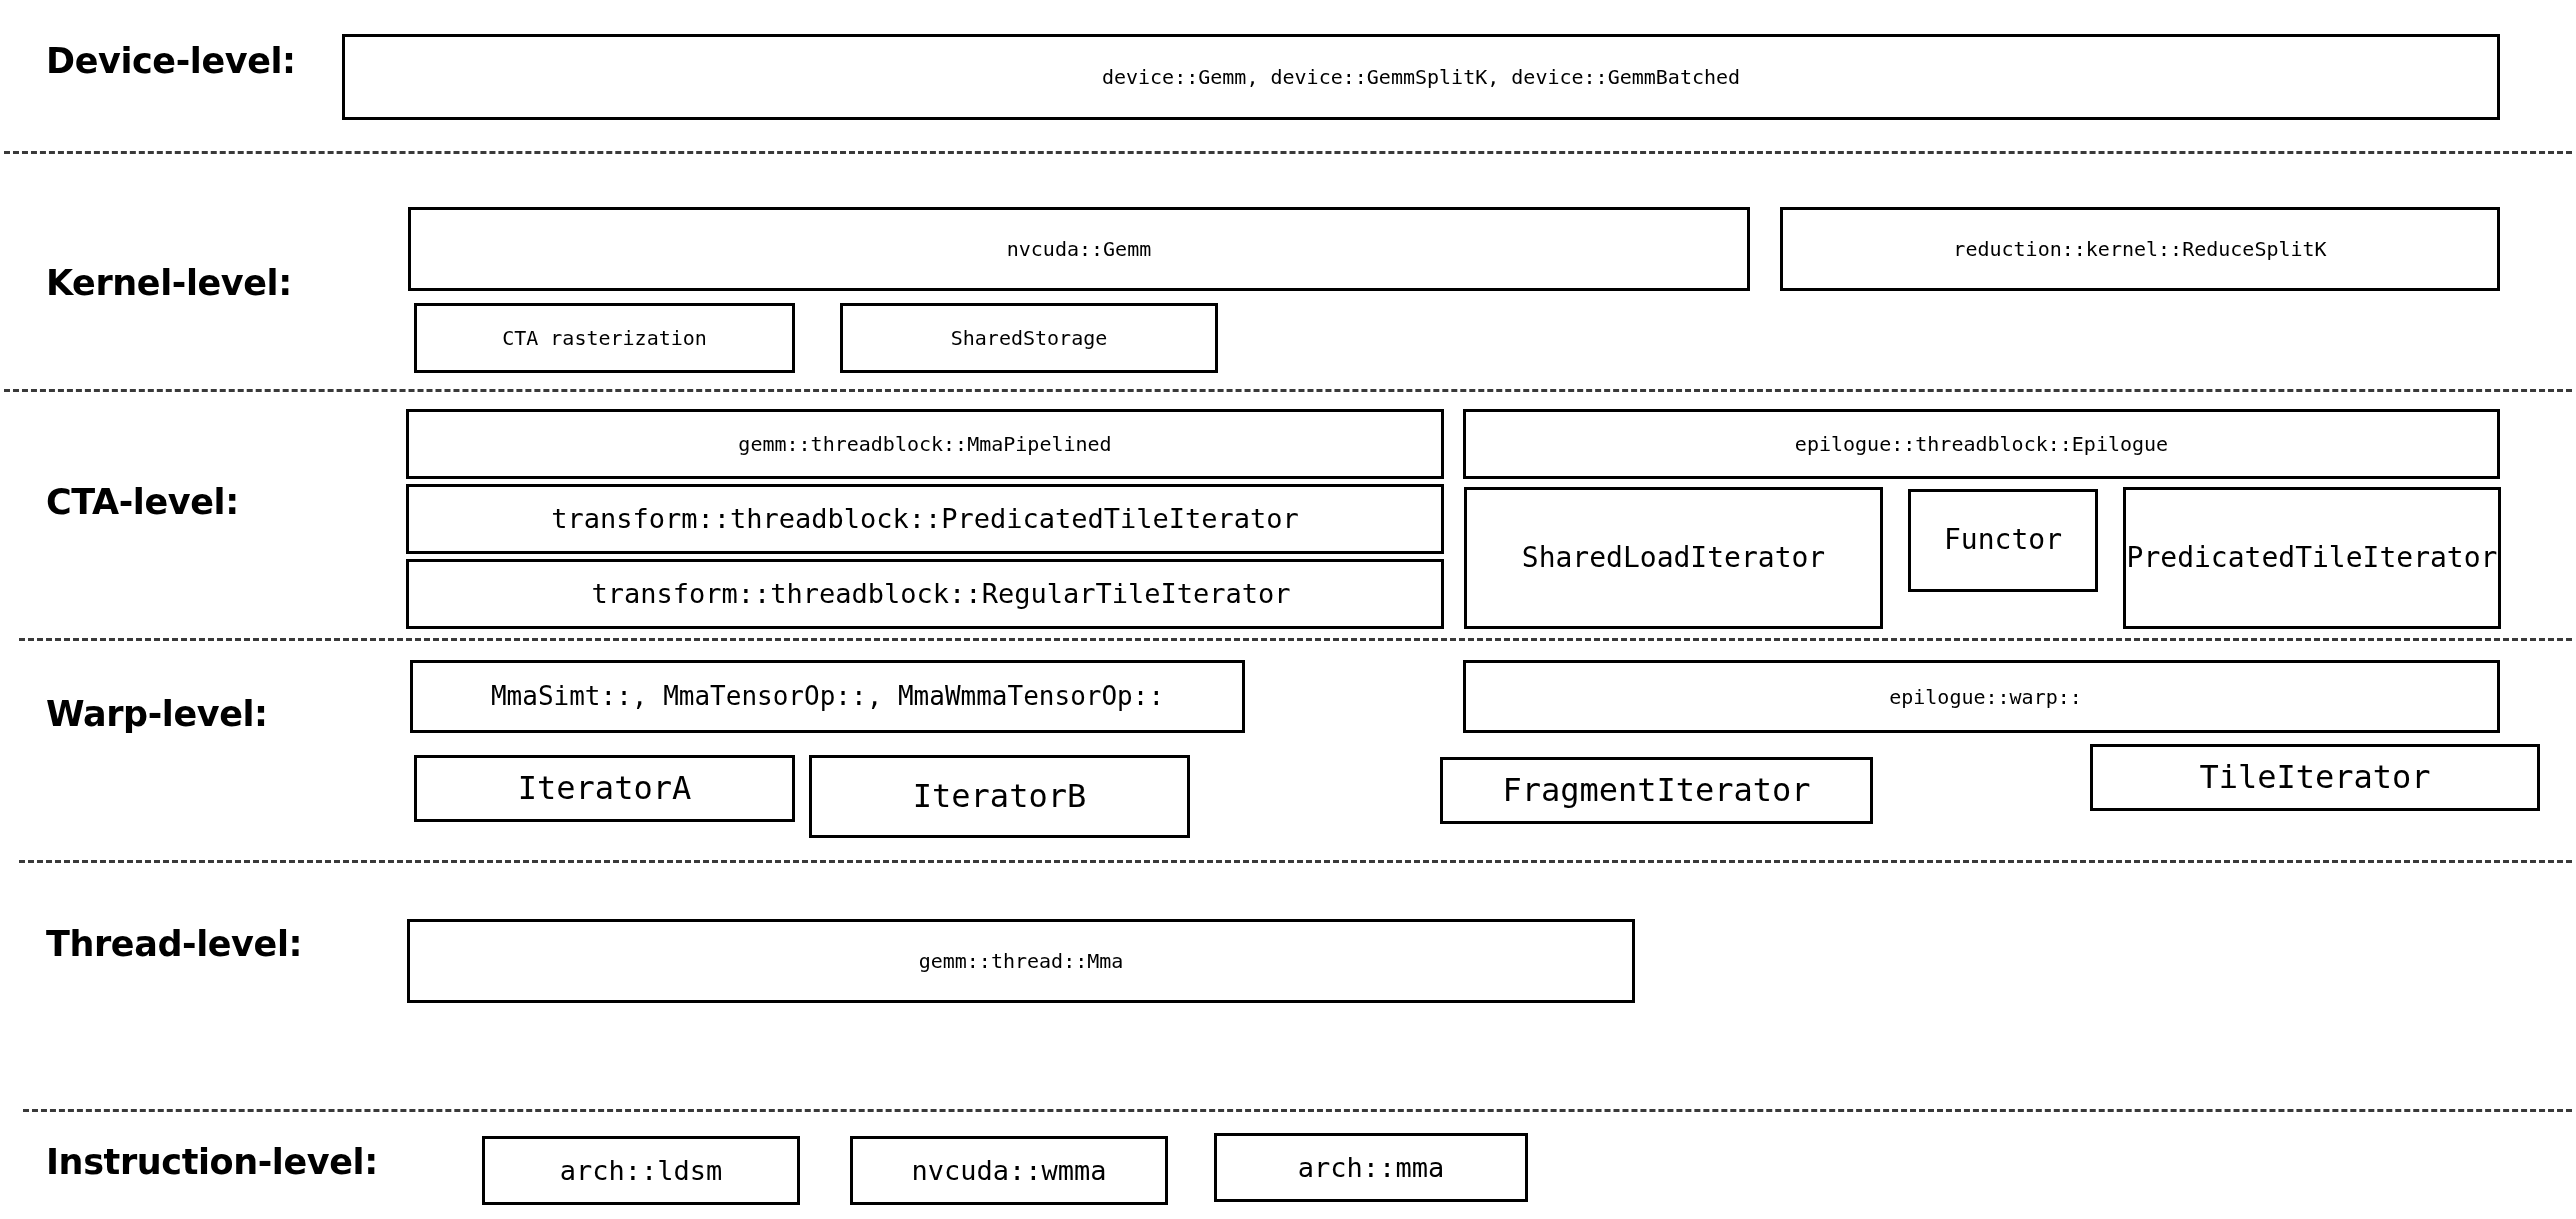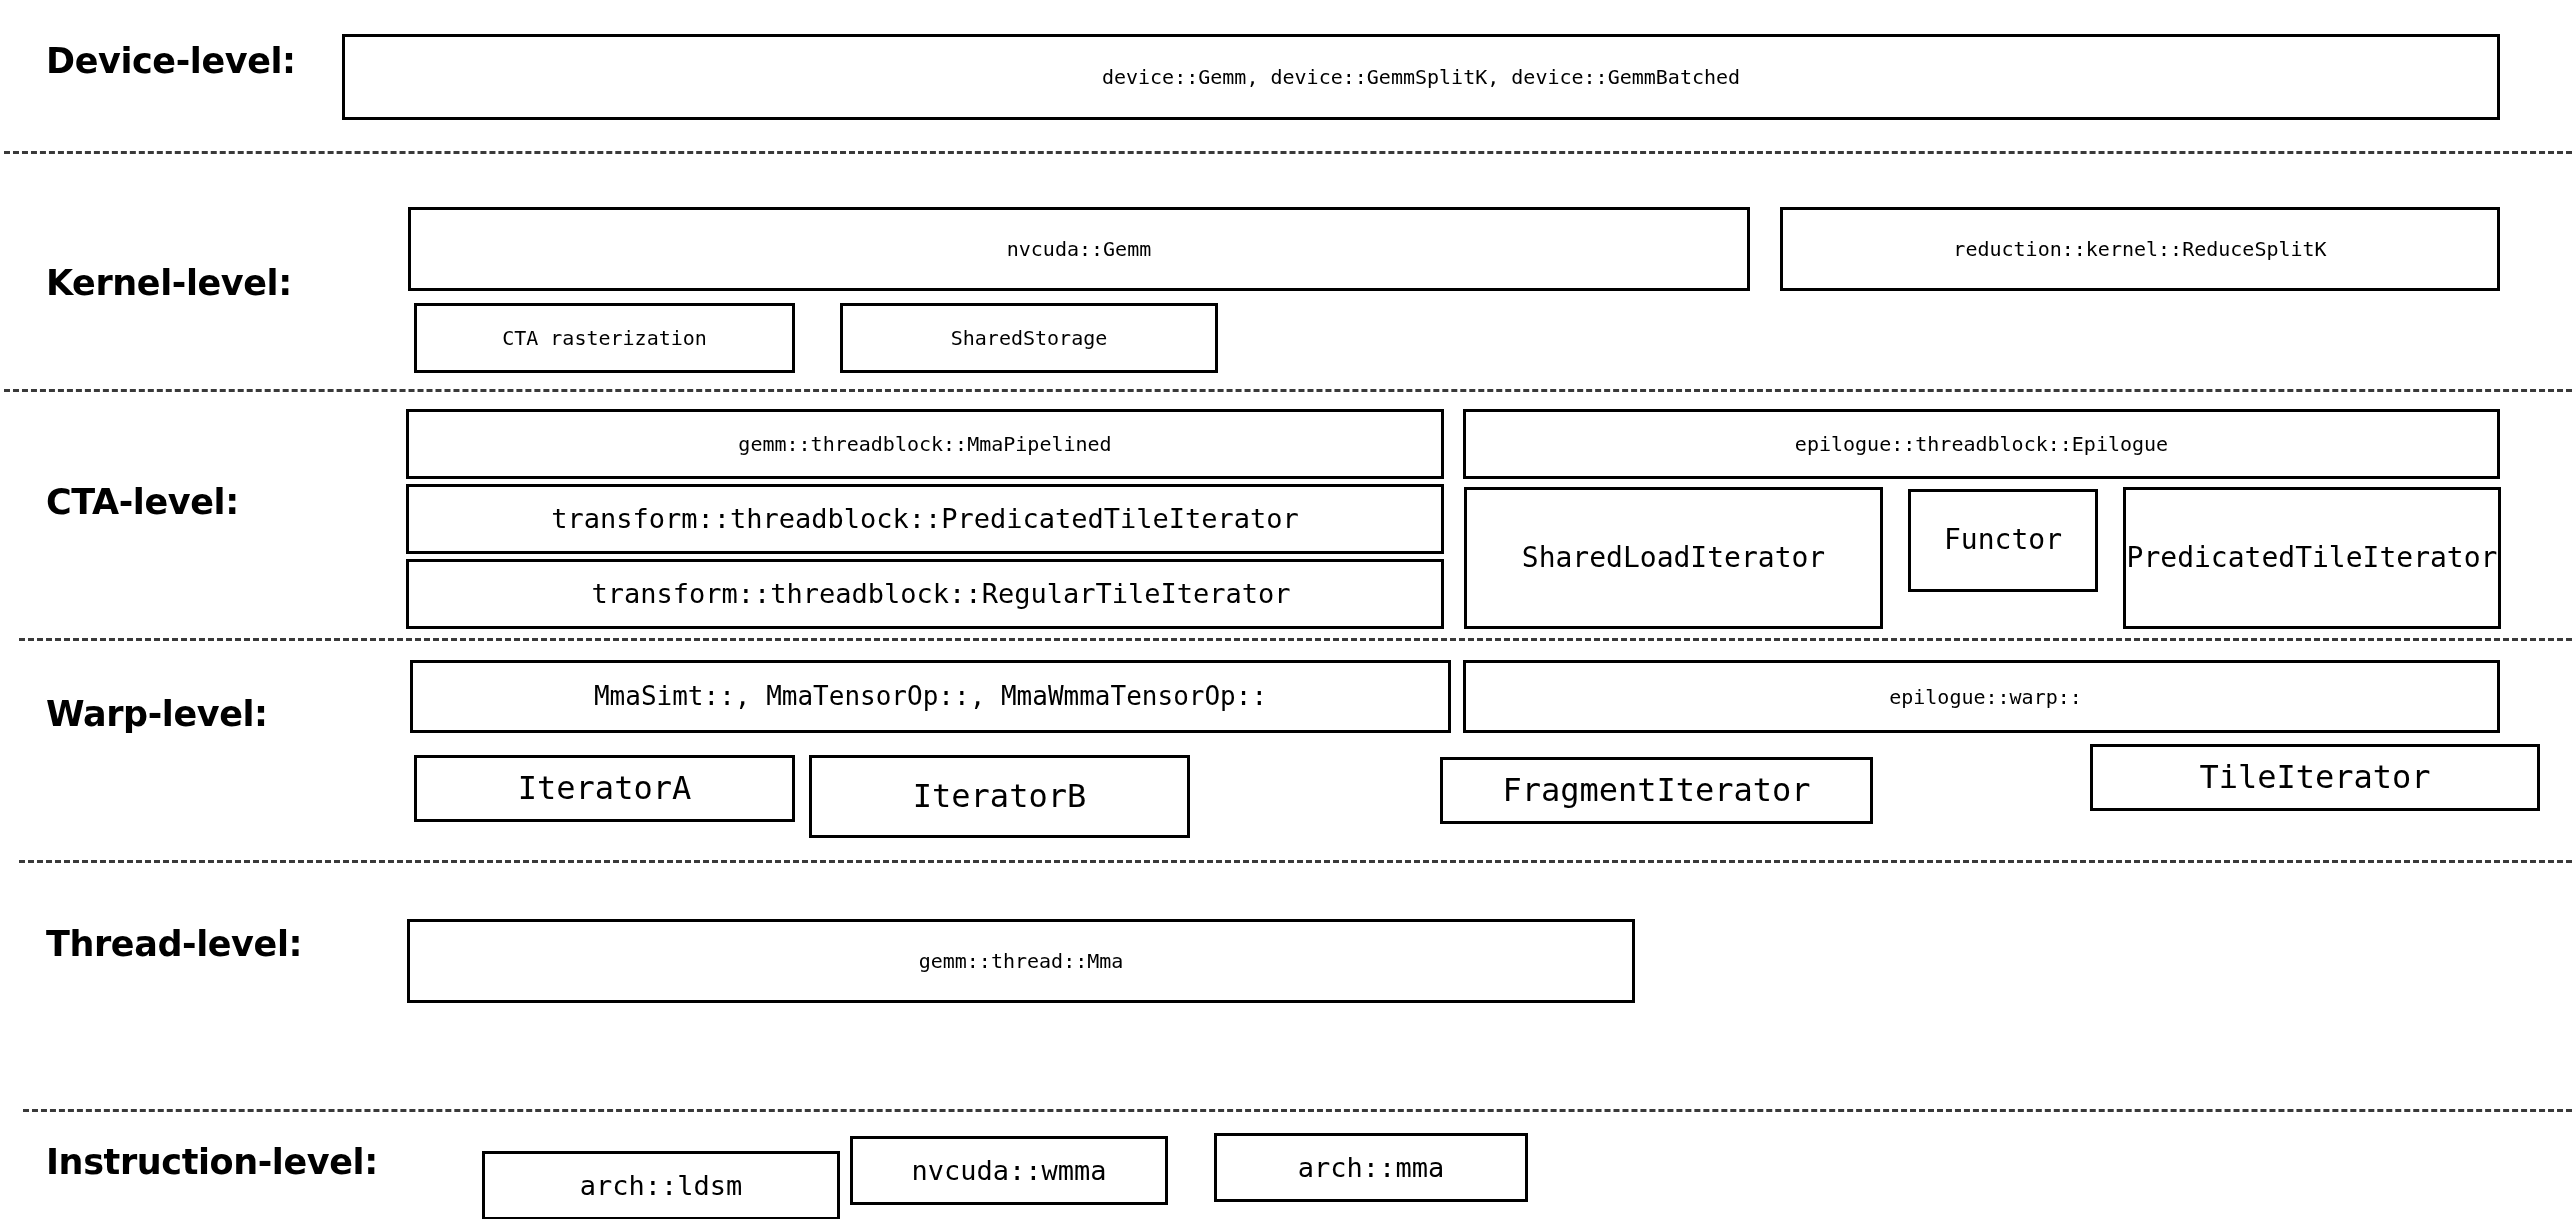--- a/index.html
+++ b/index.html
@@ -87,21 +87,21 @@
   <div class="box fs37" style="left:1464px; top:487px; width:419px; height:142px;">SharedLoadIterator</div>
 
   <div class="box fs37" style="left:1908px; top:489px; width:190px; height:103px;">Functor</div>
 
   <div class="box fs37" style="left:2123px; top:487px; width:378px; height:142px;">PredicatedTileIterator</div>
 
   <div class="sep" style="left:19px; top:638px; width:2553px;"></div>
 
   <div class="level-label" style="left:46px; top:697px;">Warp-level:</div>
 
-  <div class="box fs34" style="left:410px; top:660px; width:1041px; height:73px;">MmaSimt::, MmaTensorOp::, MmaWmmaTensorOp::</div>
+  <div class="box fs34" style="left:410px; top:660px; width:835px; height:73px;">MmaSimt::, MmaTensorOp::, MmaWmmaTensorOp::</div>
 
   <div class="box" style="left:1463px; top:660px; width:1037px; height:73px;padding-left:8px;">epilogue::warp::</div>
 
   <div class="box fs38" style="left:414px; top:755px; width:381px; height:67px;">IteratorA</div>
 
   <div class="box fs38" style="left:809px; top:755px; width:381px; height:83px;">IteratorB</div>
 
   <div class="box fs38" style="left:1440px; top:757px; width:433px; height:67px;">FragmentIterator</div>
 
   <div class="box fs38" style="left:2090px; top:744px; width:450px; height:67px;">TileIterator</div>
@@ -109,20 +109,20 @@
   <div class="sep" style="left:19px; top:860px; width:2553px;"></div>
 
   <div class="level-label" style="left:46px; top:927px;">Thread-level:</div>
 
   <div class="box" style="left:407px; top:919px; width:1228px; height:84px;">gemm::thread::Mma</div>
 
   <div class="sep" style="left:23px; top:1109px; width:2549px;"></div>
 
   <div class="level-label" style="left:46px; top:1145px;">Instruction-level:</div>
 
-  <div class="box fs35" style="left:482px; top:1136px; width:358px; height:69px;margin-top:15px;">arch::ldsm</div>
+  <div class="box fs35" style="left:482px; top:1136px; width:318px; height:69px;">arch::ldsm</div>
 
   <div class="box fs35" style="left:850px; top:1136px; width:318px; height:69px;">nvcuda::wmma</div>
 
   <div class="box fs35" style="left:1214px; top:1133px; width:314px; height:69px;text-align:center;">arch::mma</div>
 
 </div>
 
 
 </body></html>

